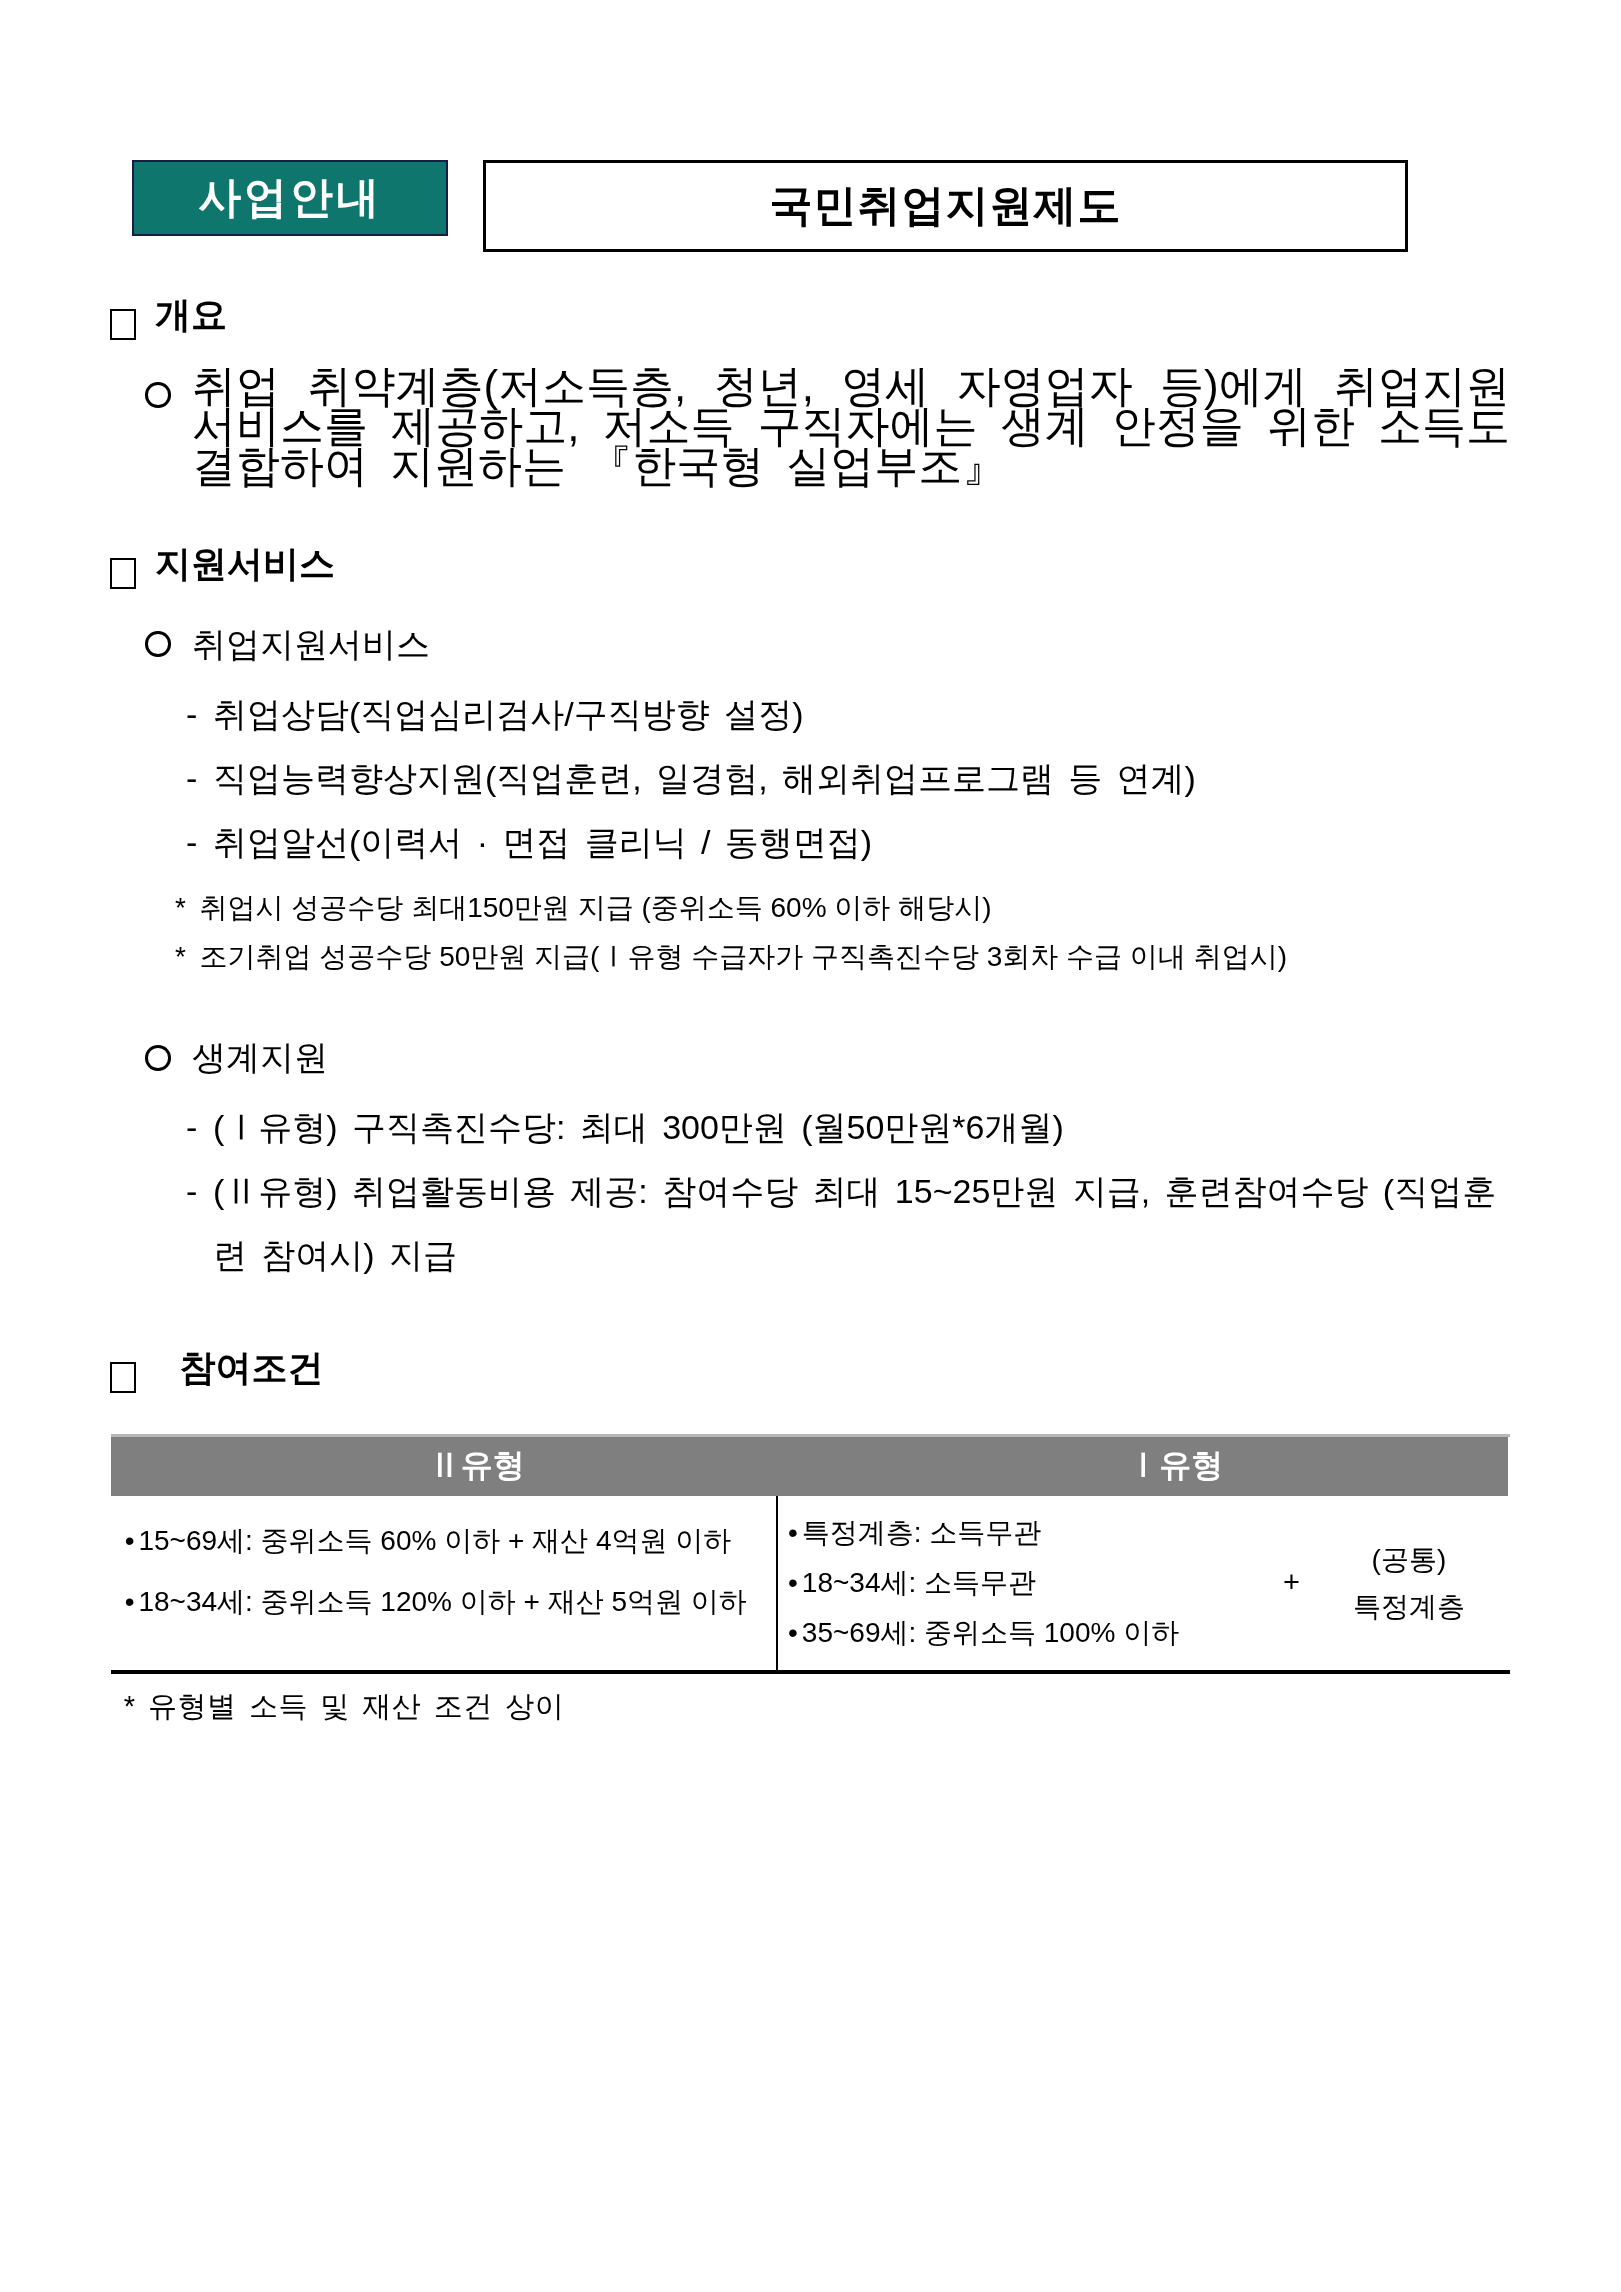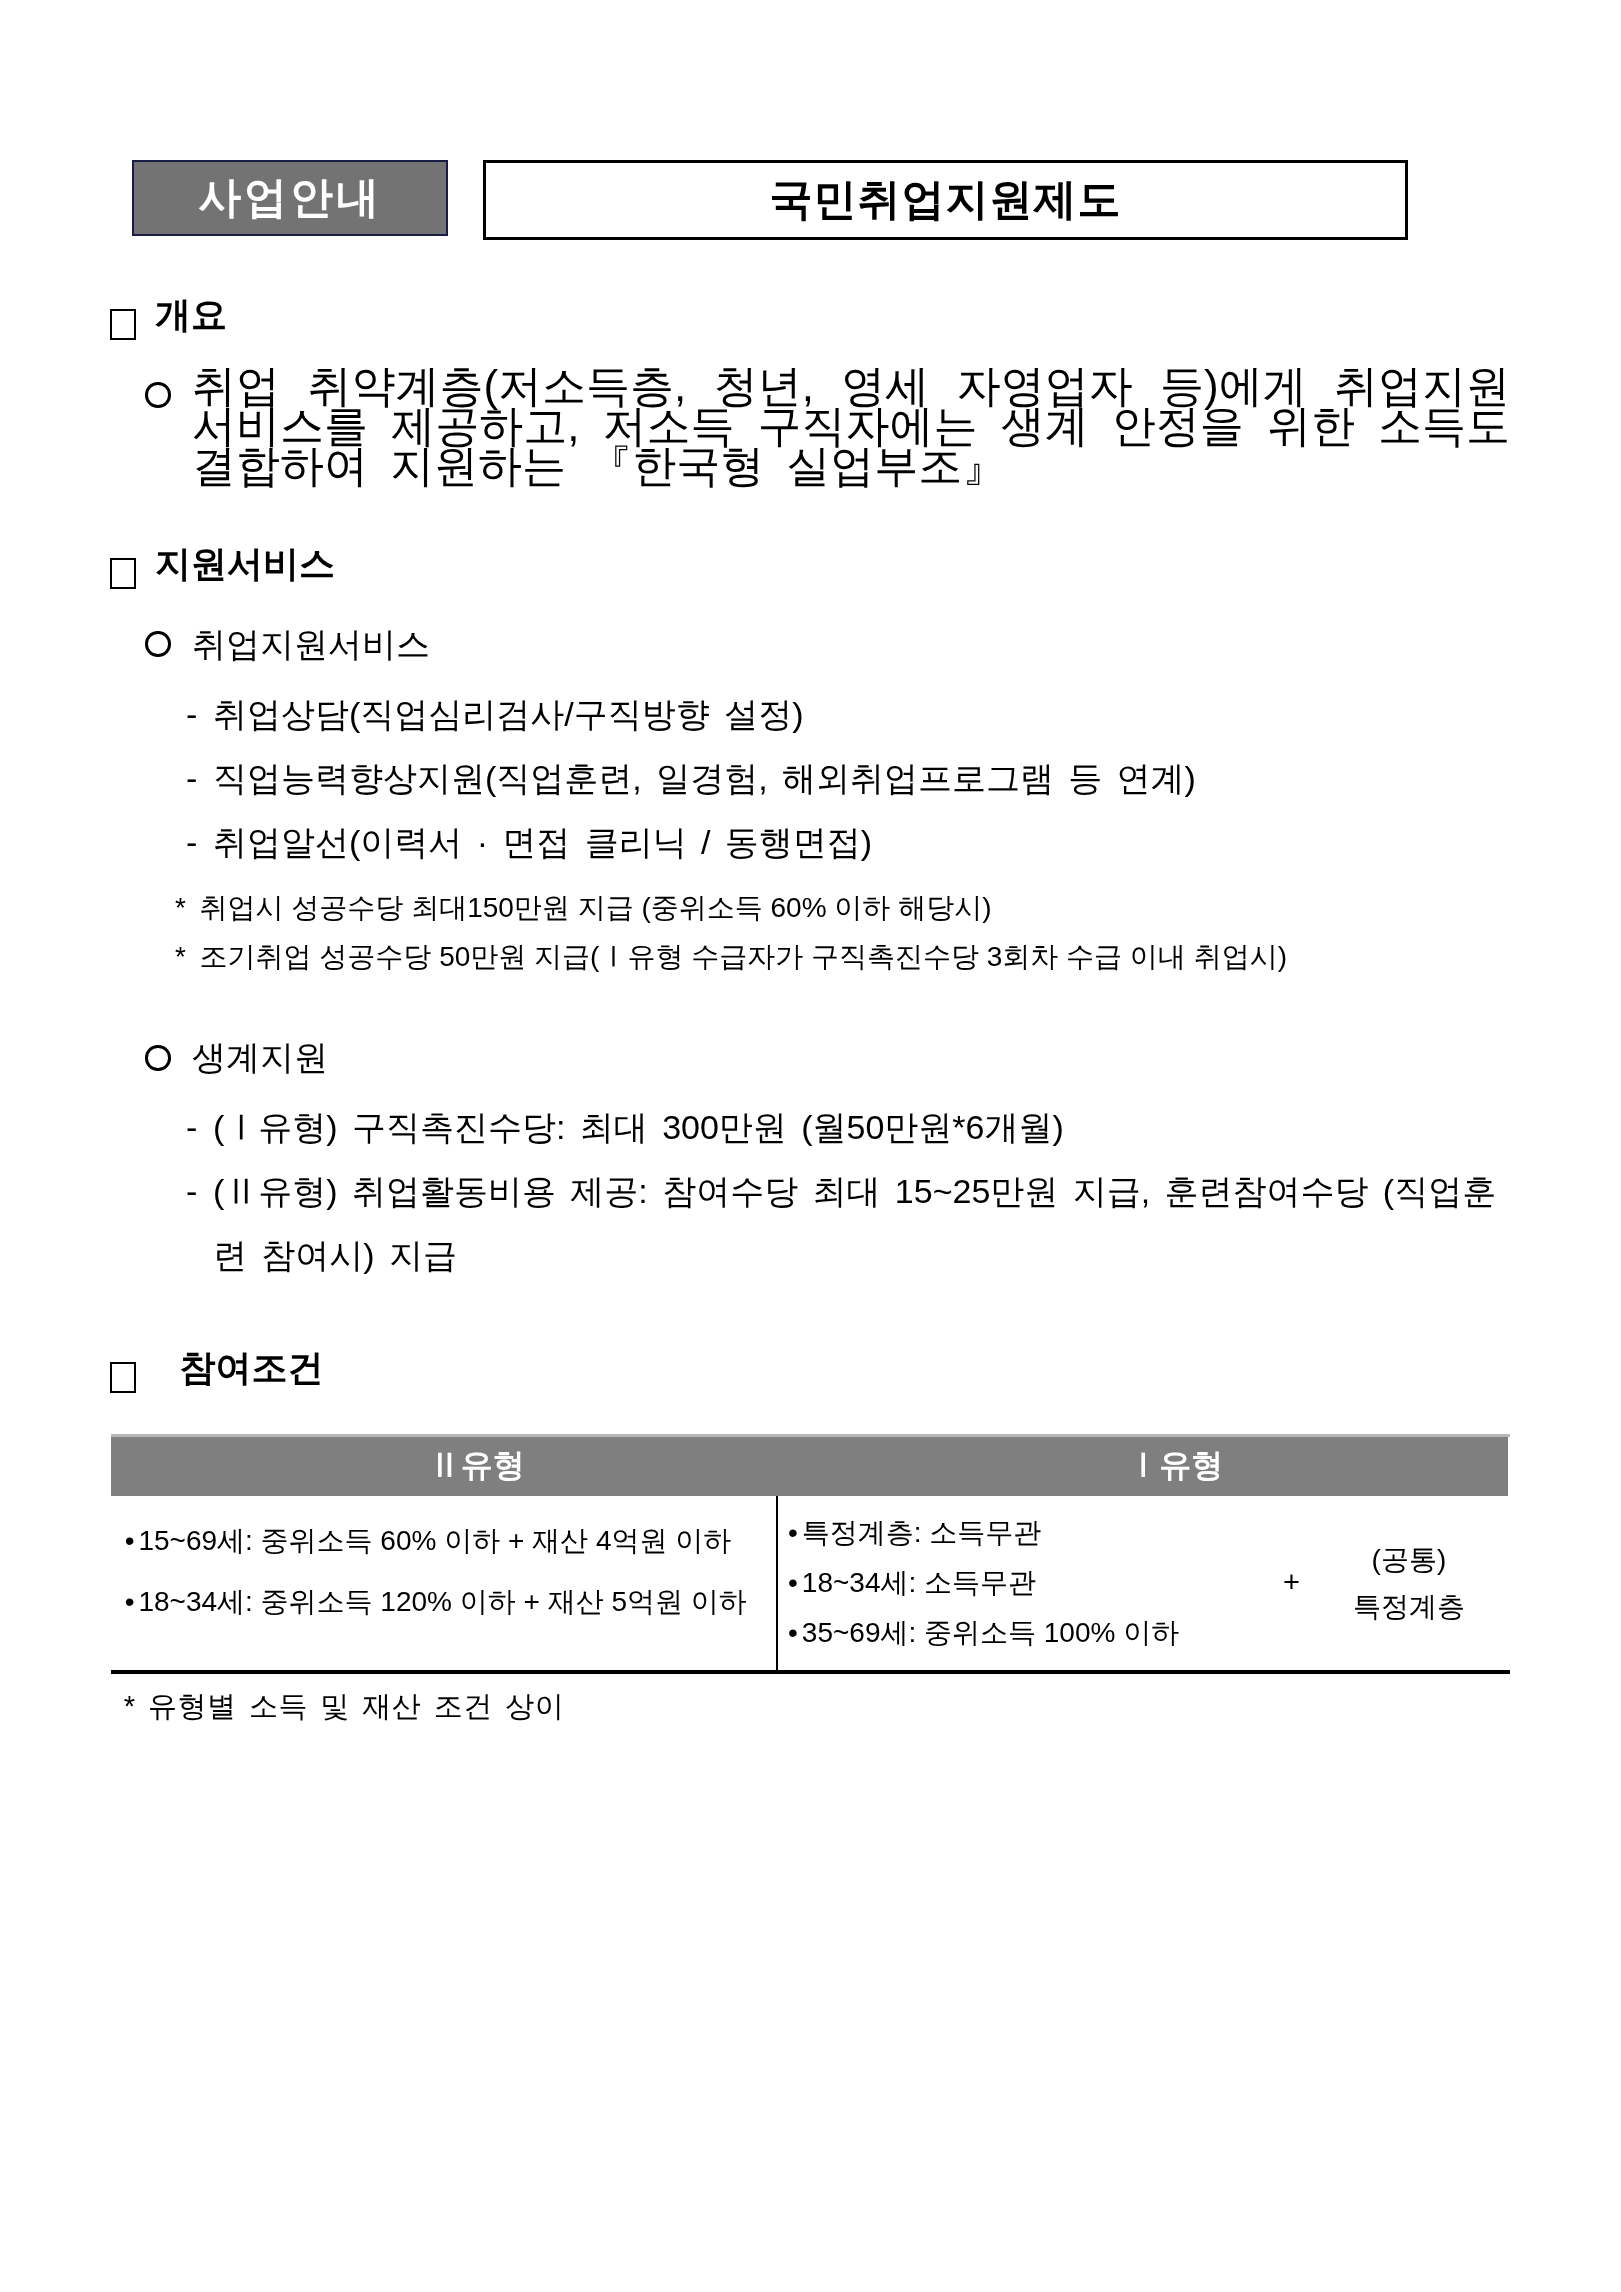--- a/index.html
+++ b/index.html
@@ -19,21 +19,21 @@
   .tag-box {
     position:absolute; left:132px; top:0;
     width:316px; height:76px;
     background:#3e4492;
     border:2.9px solid #191c45;
     color:#fff; font-size:43px; font-weight:bold; letter-spacing:2.9px;
     display:flex; align-items:center; justify-content:center;
   }
   .title-box {
     position:absolute; left:483px; top:0;
-    width:925px; height:80px;
+    width:925px; height:92px;
     background:#fff; border:3.9px solid #000;
     font-size:43px; font-weight:bold; letter-spacing:1px;
     display:flex; align-items:center; justify-content:center;
   }
 
   
   .content { position:absolute; top:291px; left:110px; width:1400px; }
 
   .section-heading {
     display:flex; align-items:flex-end; gap:19.6px;
@@ -112,21 +112,21 @@
     margin-top:13.7px; margin-left:13.7px;
     font-size:29px; letter-spacing:0.5px; word-spacing:3.9px;
   }
 </style>
 </head>
 <body>
 
 <div class="page">
 
   <div class="doc-header">
-    <div class="tag-box" style="background-color: #737373; font-family: Liberation Mono, monospace;">사업안내</div>
+    <div class="tag-box" style="background-color: #0f766e; font-family: Liberation Mono, monospace;">사업안내</div>
     <div class="title-box">국민취업지원제도</div>
   </div>
 
   <div class="content">
 
     <div class="section-heading">
       <span class="square-marker"></span>
       <span>개요</span>
     </div>
     <div class="o-row">

